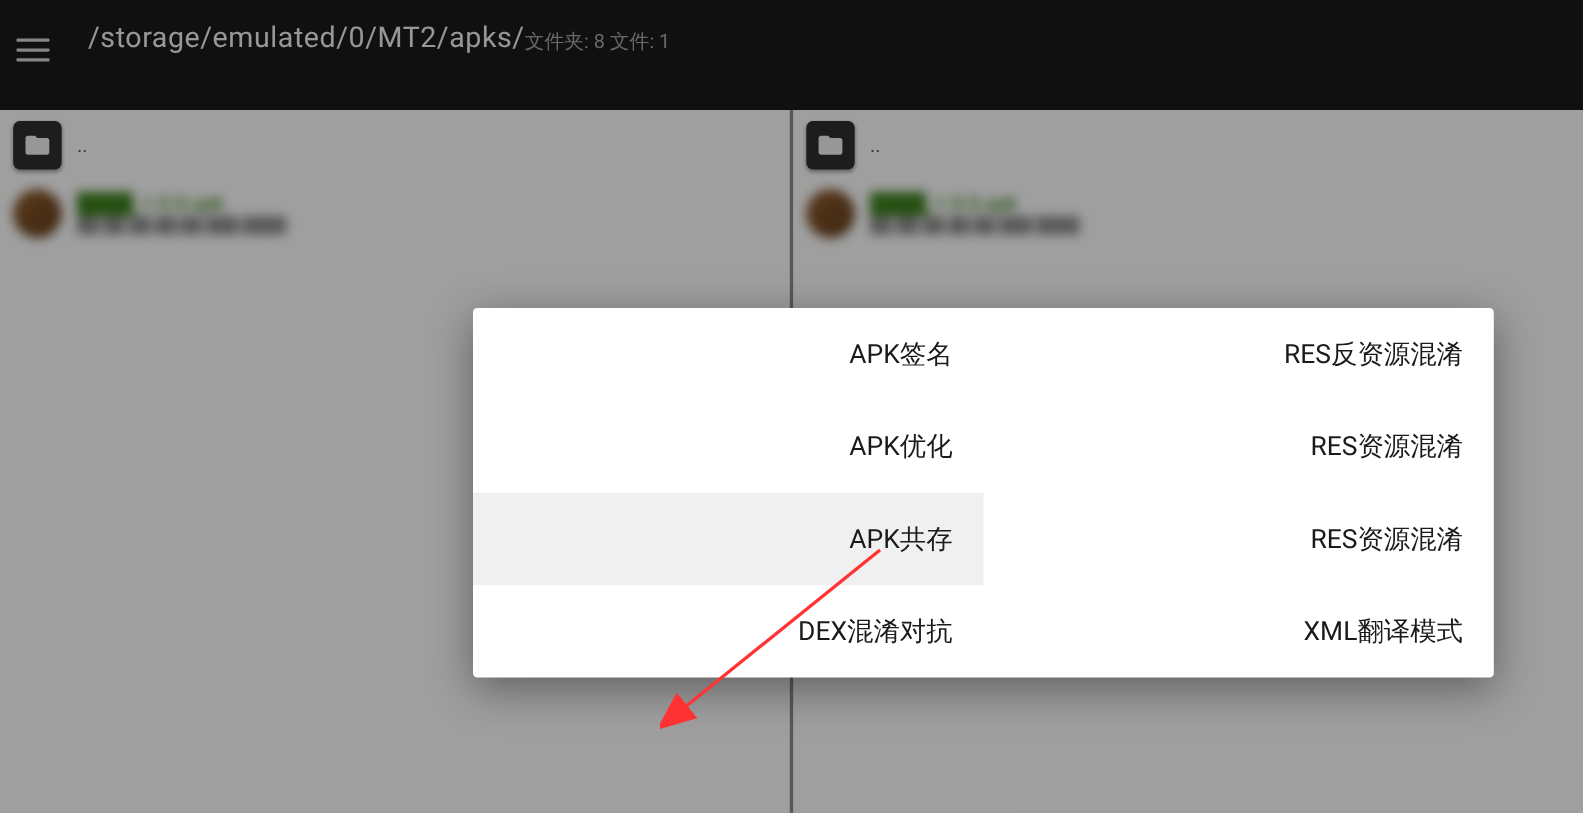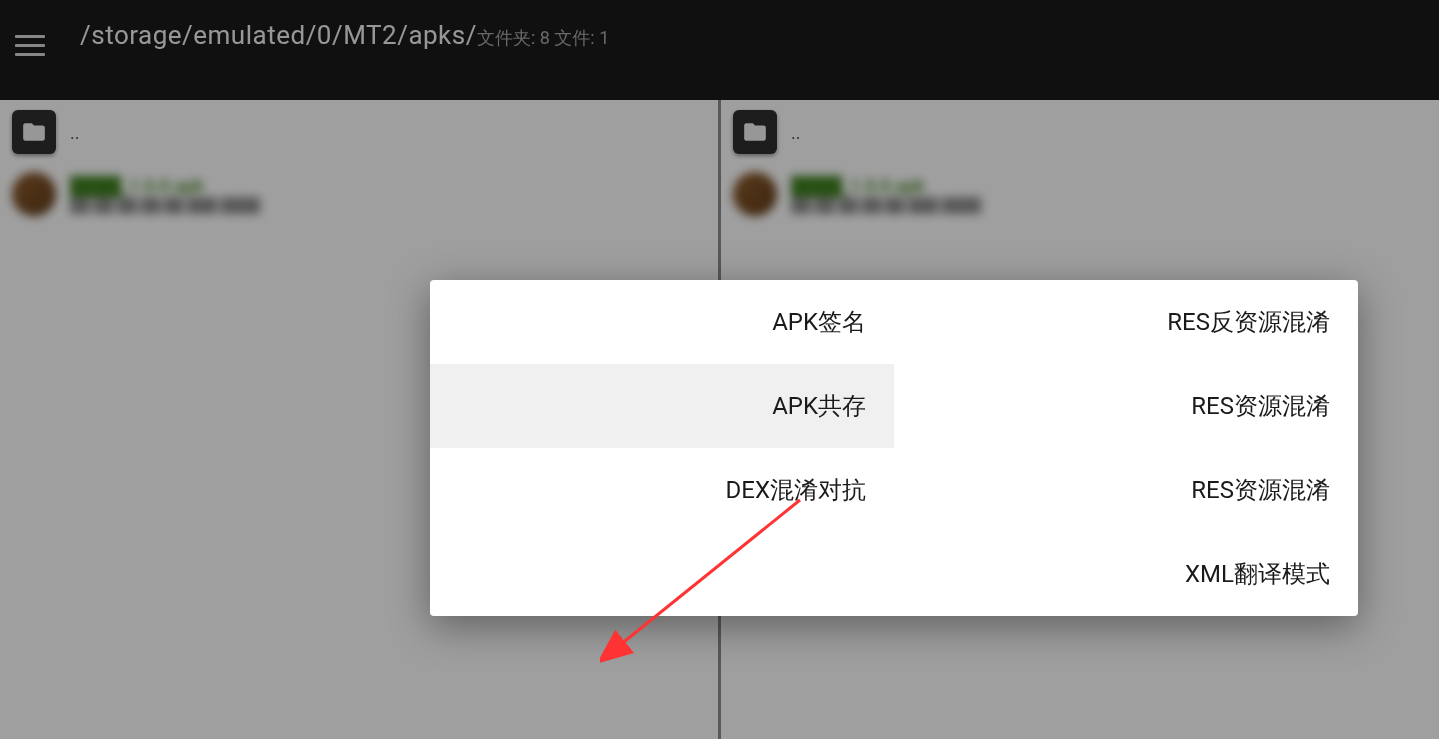--- a/index.html
+++ b/index.html
@@ -243,20 +243,21 @@
       </div>
     </div>
   </div>
 </div>
 
 <div class="overlay"></div>
 
 <div class="dialog">
   <div class="dialog-column">
     <div class="menu-item">APK签名</div>
+    <div class="menu-item">APK优化</div>
     <div class="menu-item highlighted">APK共存</div>
     <div class="menu-item">DEX混淆对抗</div>
   </div>
   <div class="dialog-column">
     <div class="menu-item">RES反资源混淆</div>
     <div class="menu-item">RES资源混淆</div>
     <div class="menu-item">RES资源混淆</div>
     <div class="menu-item">XML翻译模式</div>
   </div>
 </div>

